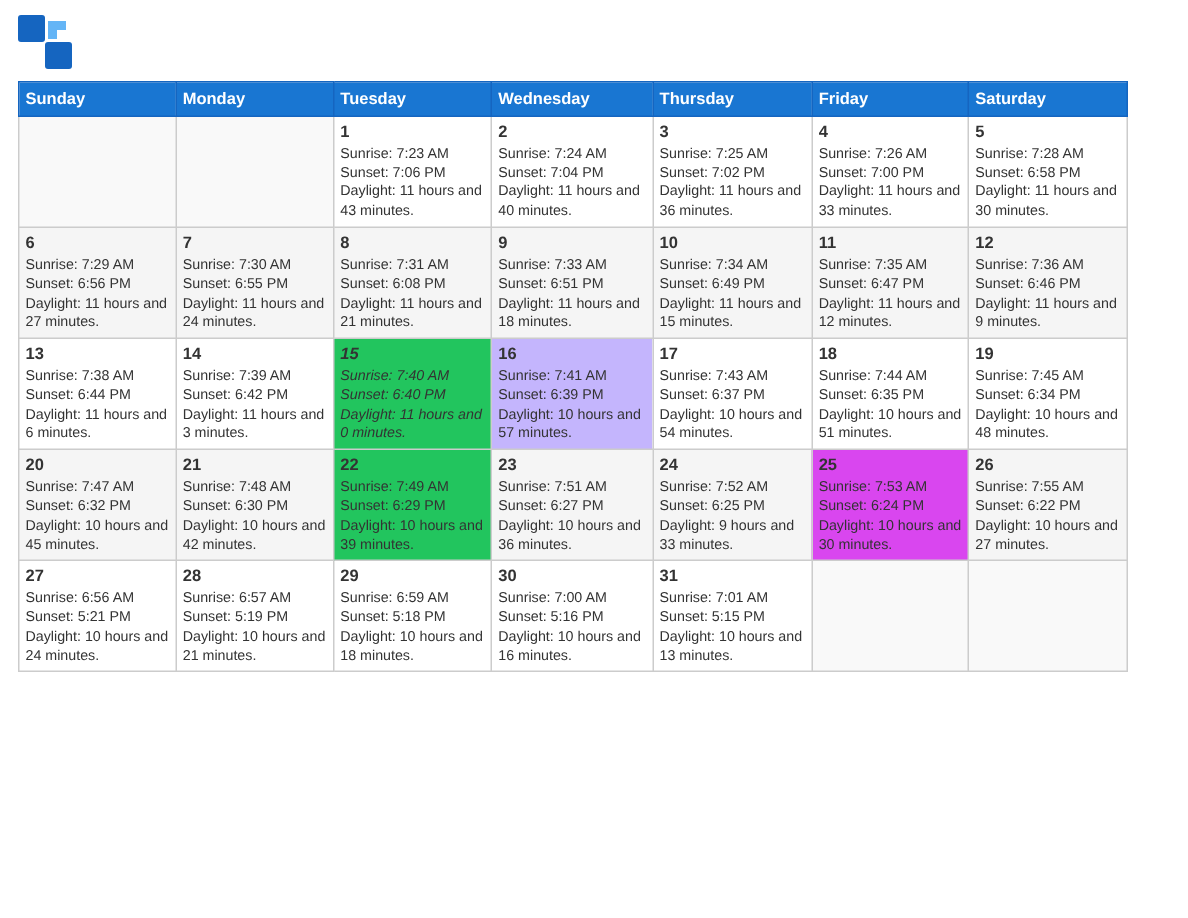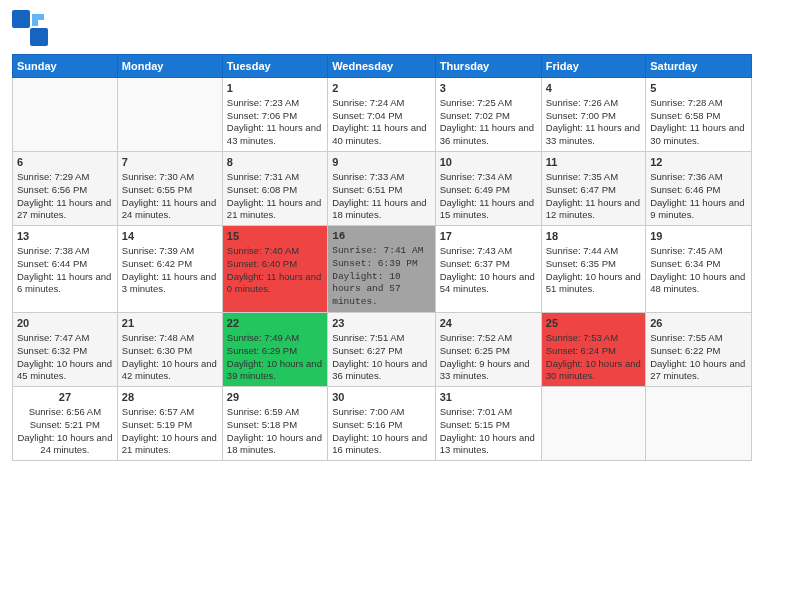--- a/index.html
+++ b/index.html
@@ -208,27 +208,27 @@
             <div class="day-info">Sunrise: 7:38 AM</div>
             <div class="day-info">Sunset: 6:44 PM</div>
             <div class="day-info">Daylight: 11 hours and 6 minutes.</div>
           </td>
           <td style="background: rgb(255, 255, 255);">
             <span class="day-number">14</span>
             <div class="day-info">Sunrise: 7:39 AM</div>
             <div class="day-info">Sunset: 6:42 PM</div>
             <div class="day-info">Daylight: 11 hours and 3 minutes.</div>
           </td>
-          <td style="background: #ef4444;">
+          <td style="background: #22c55e; font-style: italic;">
             <span class="day-number">15</span>
             <div class="day-info">Sunrise: 7:40 AM</div>
             <div class="day-info">Sunset: 6:40 PM</div>
             <div class="day-info">Daylight: 11 hours and 0 minutes.</div>
           </td>
-          <td style="background: #a3a3a3; font-family: Liberation Mono, monospace;">
+          <td style="background: #c4b5fd;">
             <span class="day-number">16</span>
             <div class="day-info">Sunrise: 7:41 AM</div>
             <div class="day-info">Sunset: 6:39 PM</div>
             <div class="day-info">Daylight: 10 hours and 57 minutes.</div>
           </td>
           <td style="background: rgb(255, 255, 255);">
             <span class="day-number">17</span>
             <div class="day-info">Sunrise: 7:43 AM</div>
             <div class="day-info">Sunset: 6:37 PM</div>
             <div class="day-info">Daylight: 10 hours and 54 minutes.</div>
@@ -270,35 +270,35 @@
             <div class="day-info">Sunrise: 7:51 AM</div>
             <div class="day-info">Sunset: 6:27 PM</div>
             <div class="day-info">Daylight: 10 hours and 36 minutes.</div>
           </td>
           <td style="background: rgb(245, 245, 245);">
             <span class="day-number">24</span>
             <div class="day-info">Sunrise: 7:52 AM</div>
             <div class="day-info">Sunset: 6:25 PM</div>
             <div class="day-info">Daylight: 9 hours and 33 minutes.</div>
           </td>
-          <td style="background: #ef4444; margin-left: 40px;">
+          <td style="background: #d946ef; margin-left: 40px;">
             <span class="day-number">25</span>
             <div class="day-info">Sunrise: 7:53 AM</div>
             <div class="day-info">Sunset: 6:24 PM</div>
             <div class="day-info">Daylight: 10 hours and 30 minutes.</div>
           </td>
           <td style="background: rgb(245, 245, 245); margin-top: 44px;">
             <span class="day-number">26</span>
             <div class="day-info">Sunrise: 7:55 AM</div>
             <div class="day-info">Sunset: 6:22 PM</div>
             <div class="day-info">Daylight: 10 hours and 27 minutes.</div>
           </td>
         </tr>
         <tr>
-          <td style="background: rgb(255, 255, 255); text-align: center;">
+          <td style="background: rgb(255, 255, 255);">
             <span class="day-number">27</span>
             <div class="day-info">Sunrise: 6:56 AM</div>
             <div class="day-info">Sunset: 5:21 PM</div>
             <div class="day-info">Daylight: 10 hours and 24 minutes.</div>
           </td>
           <td style="background: rgb(255, 255, 255);">
             <span class="day-number">28</span>
             <div class="day-info">Sunrise: 6:57 AM</div>
             <div class="day-info">Sunset: 5:19 PM</div>
             <div class="day-info">Daylight: 10 hours and 21 minutes.</div>

